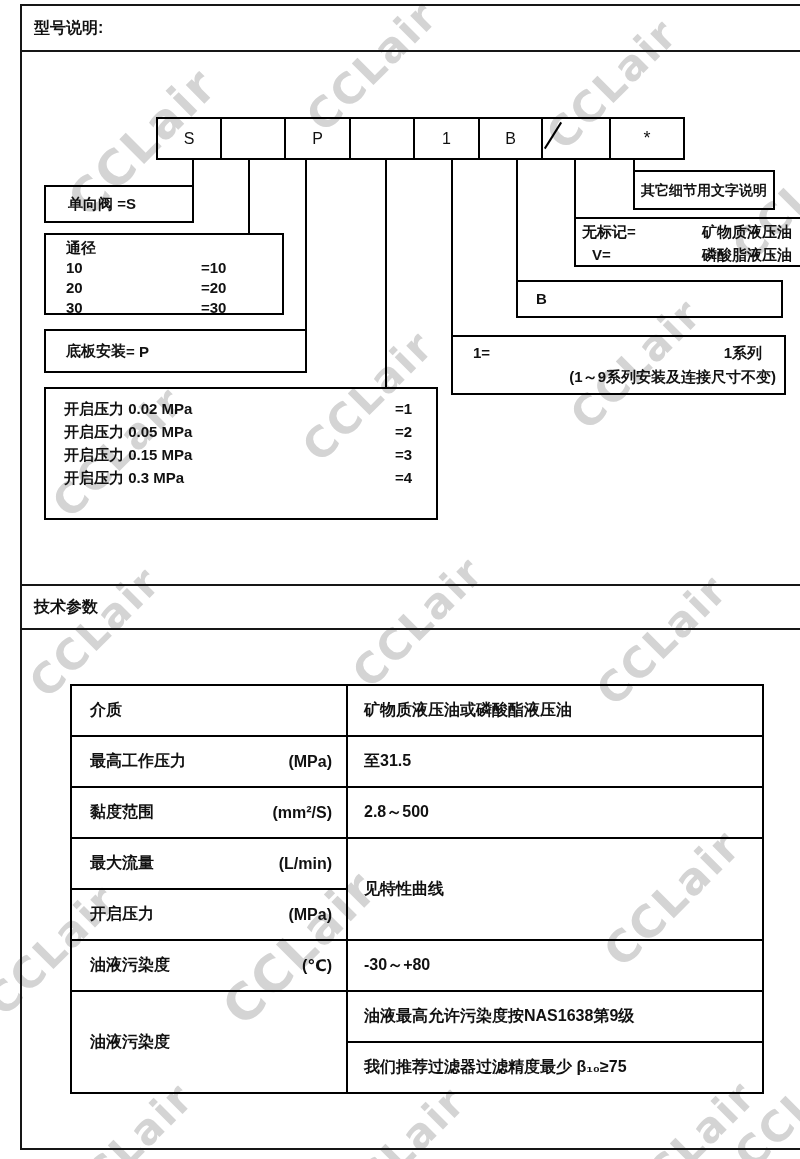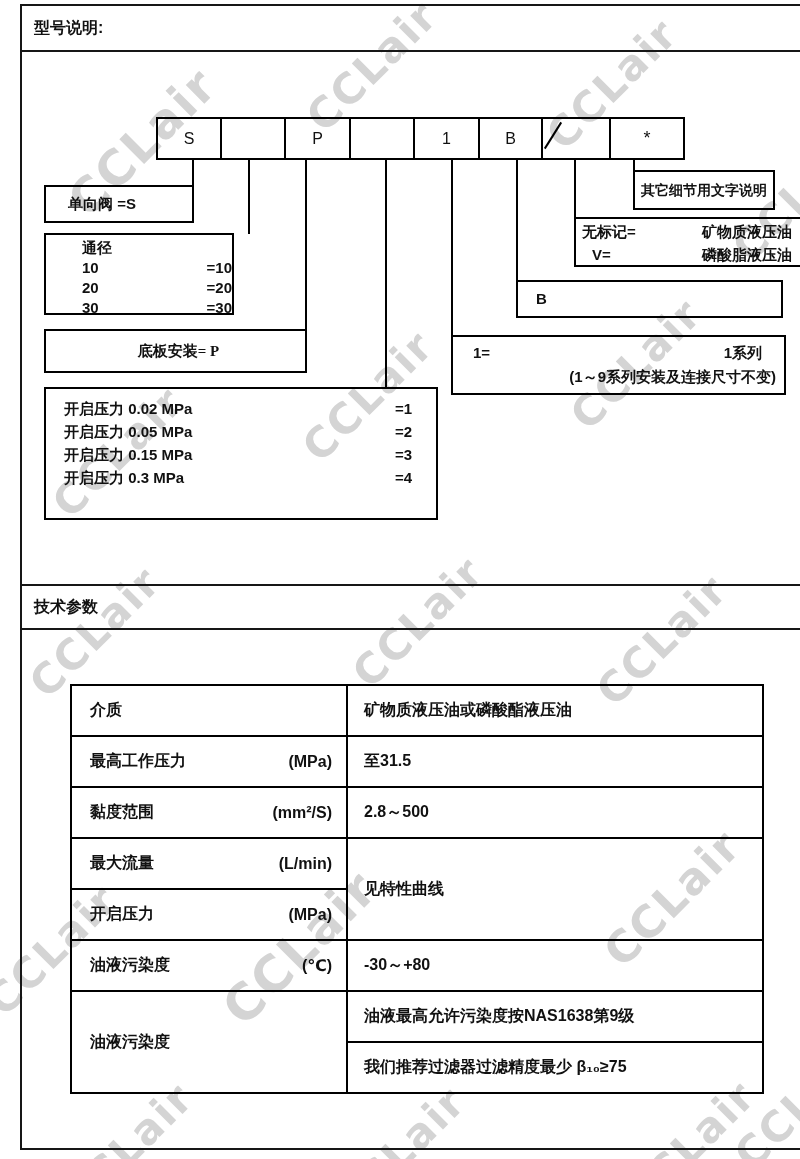--- a/index.html
+++ b/index.html
@@ -18,23 +18,23 @@
   .hline{position:absolute;height:2px;background:#161616;left:4px;width:790px;}
   .sec-title{position:absolute;left:18px;font-size:16px;font-weight:bold;}
   
   .code-row{position:absolute;left:140px;top:117px;width:529px;height:43px;border:2px solid #000;box-sizing:border-box;display:flex;}
   .code-cell{box-sizing:border-box;border-right:2px solid #000;display:flex;align-items:center;justify-content:center;font-size:16px;}
   .code-cell:last-child{border-right:none;}
   .slash{position:absolute;left:536px;top:120px;height:31px;width:0;border-left:2px solid #000;transform:rotate(32deg);}
   .vline{position:absolute;width:2px;background:#000;}
   
   .lbox{position:absolute;border:2px solid #000;box-sizing:border-box;font-size:15px;font-weight:bold;background:transparent;}
-  .flexrow{display:flex;justify-content:center;align-items:center;font-family:Liberation Serif, serif;}
+  .flexrow{display:flex;justify-content:flex-start;align-items:center;}
   .valve-box{left:28px;top:185px;width:150px;height:38px;line-height:34px;padding-left:22px;}
-  .dia-box{left:28px;top:233px;width:190px;height:82px;padding:3px 0 0 36px;}
+  .dia-box{left:28px;top:233px;width:240px;height:82px;padding:3px 0 0 20px;}
   .dia-box .t{line-height:20px;}
   .dia-row{display:flex;line-height:20px;}
   .dia-row .k{width:135px;font-weight:bold;}
   .mount-box{left:28px;top:329px;width:263px;height:44px;padding:0 14px 0 20px;}
   .crack-box{left:28px;top:387px;width:394px;height:133px;padding-top:8px;}
   .crack-row{display:flex;justify-content:space-between;padding:0 24px 0 18px;line-height:23px;}
   .other-box{left:617px;top:170px;width:142px;height:40px;text-align:center;line-height:36px;font-size:14px;}
   .fluid-box{left:558px;top:217px;width:228px;height:50px;padding:1px 8px 0 6px;}
   .fluid-row{display:flex;justify-content:space-between;line-height:23px;}
   .fluid-row.v .k{margin-left:10px;}

